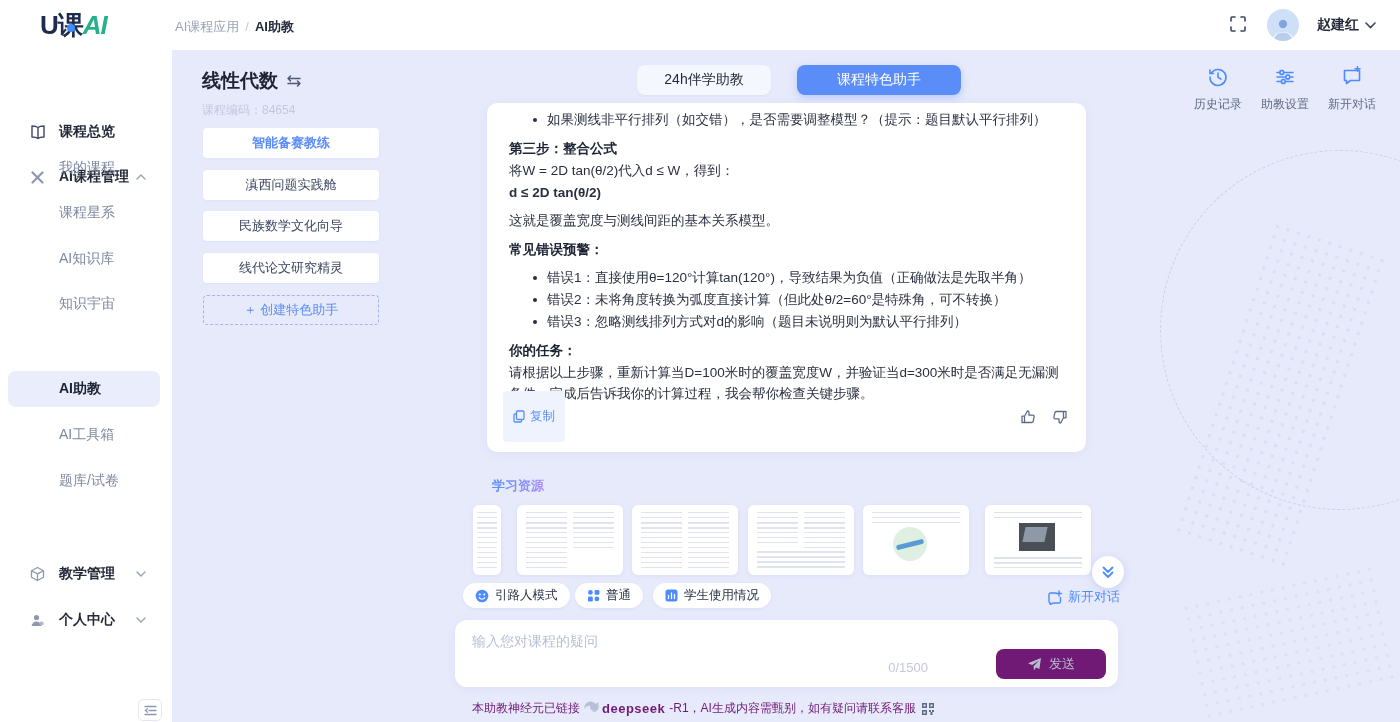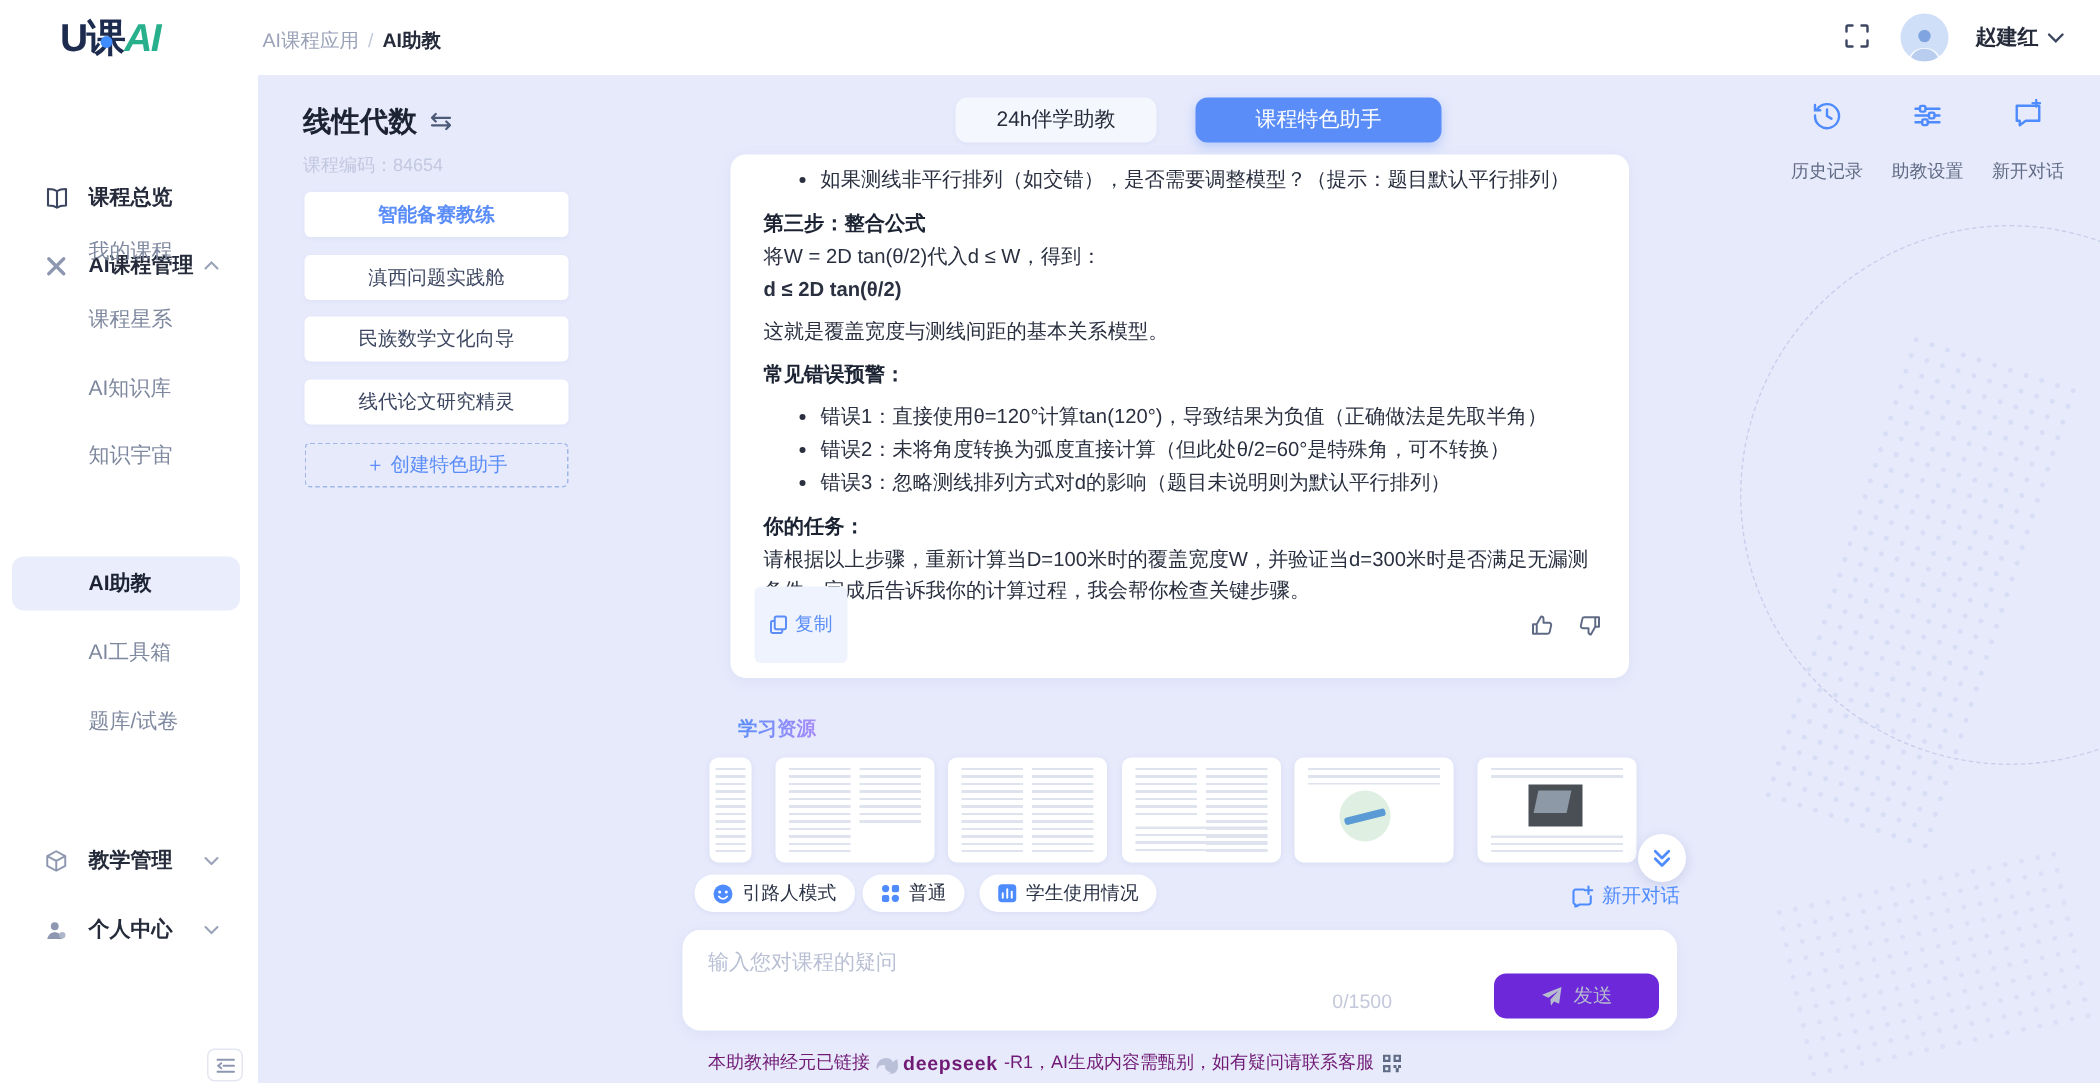--- a/index.html
+++ b/index.html
@@ -47,21 +47,21 @@
   .asst-btn { position:absolute; left:31px; width:176px; height:30px; background:#fff; border:none; border-radius:4px; font-size:13px; color:#3c4661; font-family:inherit; cursor:pointer; box-shadow:0 1px 3px rgba(100,115,180,.05); }
   .asst-btn.active { color:#5a8df8; font-weight:bold; }
   .asst-create { position:absolute; left:31px; width:176px; height:30px; background:transparent; border:1px dashed #9fb6e8; border-radius:4px; font-size:13px; color:#5a8df8; font-family:inherit; cursor:pointer; }
 
   
   .tab { position:absolute; top:15px; height:30px; border:none; border-radius:8px; font-size:14px; font-family:inherit; cursor:pointer; }
   .tab.plain { left:465px; width:134px; background:#f5f7fe; color:#252b3a; box-shadow:0 1px 3px rgba(100,115,180,.07); }
   .tab.primary { left:625px; width:164px; background:#5a8df8; color:#fff; box-shadow:0 3px 8px rgba(90,141,248,.35); }
 
   
-  .hdr-action { position:absolute; top:16px; width:60px; display:flex; flex-direction:column; align-items:center; gap:18px; cursor:pointer; }
+  .hdr-action { position:absolute; top:16px; width:60px; display:flex; flex-direction:column; align-items:center; gap:8px; cursor:pointer; }
   .hdr-action .ic { color:#4d8bff; display:flex; }
   .hdr-action .lbl { font-size:12px; color:#5f6b85; white-space:nowrap; }
 
   
   .chat-card { position:absolute; left:315px; top:53px; width:599px; height:349px; background:#fff; border-radius:10px; box-shadow:0 2px 10px rgba(100,115,180,.07); padding:6px 22px 12px 22px; overflow:hidden; }
   .msg { font-size:13.5px; color:#2a3040; line-height:1.62; }
   .msg .blk { margin-top:7px; }
   .msg h4 { font-size:13.5px; color:#1c2333; }
   .msg ul { list-style:none; margin-left:24px; }
   .msg li { position:relative; padding-left:14px; }
@@ -88,25 +88,25 @@
   
   .pill { position:absolute; top:533px; height:25px; background:#fff; border-radius:13px; display:flex; align-items:center; gap:6px; padding:0 12px; font-size:12.5px; color:#2a3246; box-shadow:0 1px 3px rgba(100,115,180,.10); cursor:pointer; }
   .pill .ic { color:#4d8bff; display:flex; }
   .newchat-link { position:absolute; left:876px; top:538px; display:flex; align-items:center; gap:5px; font-size:13px; color:#4d8bff; cursor:pointer; }
 
   
   .input-card { position:absolute; left:283px; top:570px; width:663px; height:67px; background:#fff; border-radius:12px; box-shadow:0 2px 10px rgba(100,115,180,.07); }
   .input-card textarea { position:absolute; left:17px; top:13px; width:480px; height:40px; border:none; outline:none; resize:none; font-family:inherit; font-size:14px; color:#2a3040; background:transparent; }
   .input-card textarea::placeholder { color:#b9c0d4; }
   .counter { position:absolute; right:190px; bottom:12px; font-size:13px; color:#c3c8da; }
-  .send-btn { position:absolute; right:12px; bottom:8px; width:110px; height:30px; background:#6d28d9; border:none; border-radius:8px; font-size:13px; color:#b6bcce; font-family:inherit; display:flex; align-items:center; justify-content:center; gap:7px; cursor:pointer; }
+  .send-btn { position:absolute; right:12px; bottom:8px; width:110px; height:30px; background:#701a75; border:none; border-radius:8px; font-size:13px; color:#b6bcce; font-family:inherit; display:flex; align-items:center; justify-content:center; gap:7px; cursor:pointer; }
 
   
   .footnote { position:absolute; left:300px; top:650px; font-size:12px; color:#701a75; display:flex; align-items:center; gap:4px; }
-  .footnote .ds { font-weight:bold; letter-spacing:.5px; font-size:13px; display:flex; align-items:flex-end; gap:3px; }
+  .footnote .ds { font-weight:bold; letter-spacing:.5px; font-size:13px; display:flex; align-items:flex-start; gap:3px; }
   .footnote .qr { color:#5f6b85; display:flex; margin-left:2px; }
 </style>
 </head>
 <body>
 
 <div class="topbar">
   <div class="logo"><span class="u">U课</span><span class="dot"></span><span class="ai">AI</span></div>
   <div class="breadcrumb">
     <span>AI课程应用</span><span class="sep">/</span><b>AI助教</b>
   </div>

